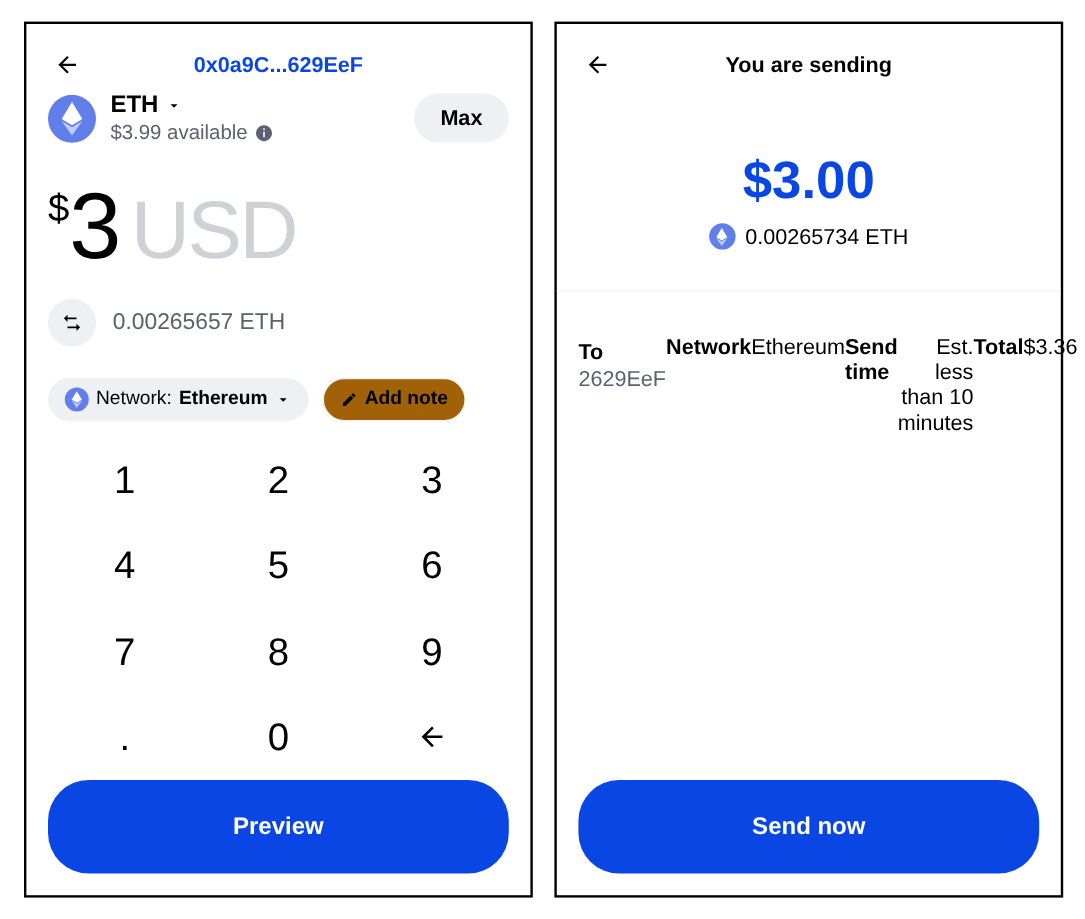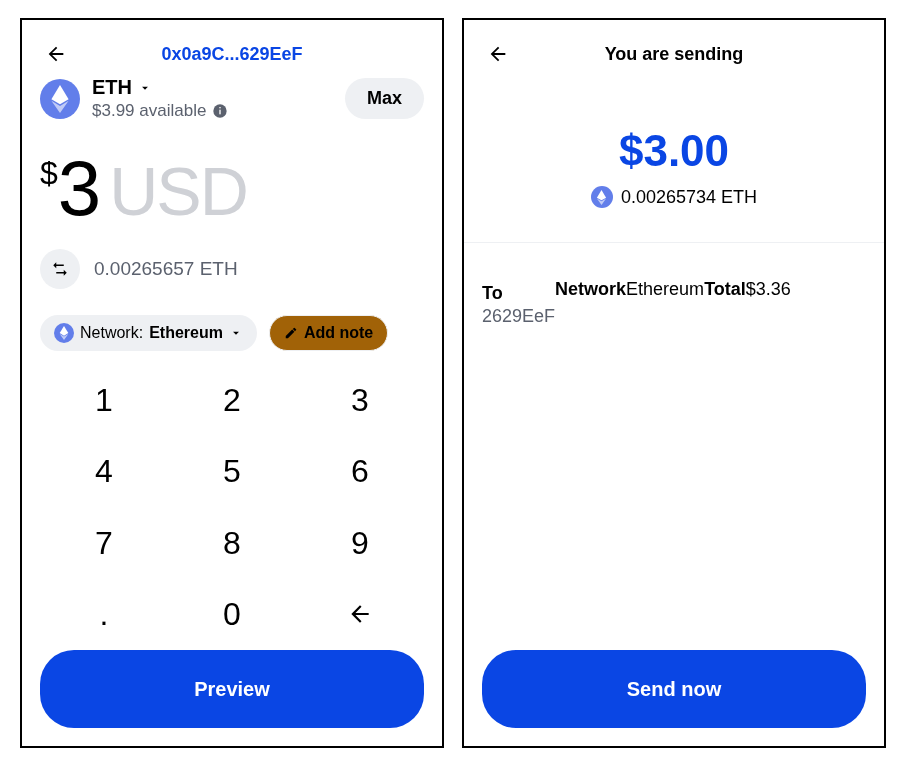--- a/index.html
+++ b/index.html
@@ -200,20 +200,24 @@
         <div class="detail-label">To</div>
         <div class="to-addr" style="margin-top:0">2629EeF</div>
       </div>
 
       <div class="detail-row">
         <div class="detail-label">Network</div>
         <div class="detail-value">Ethereum</div>
       </div>
 
 
+      <div class="detail-row">
+        <div class="detail-label">Send time</div>
+        <div class="detail-value">Est. less than 10 minutes</div>
+      </div>
 
       <div class="detail-row">
         <div class="detail-label">Total</div>
         <div class="detail-value">$3.36</div>
       </div>
     </div>
 
     <div class="spacer"></div>
     <button class="primary-btn">Send now</button>
   </div>

